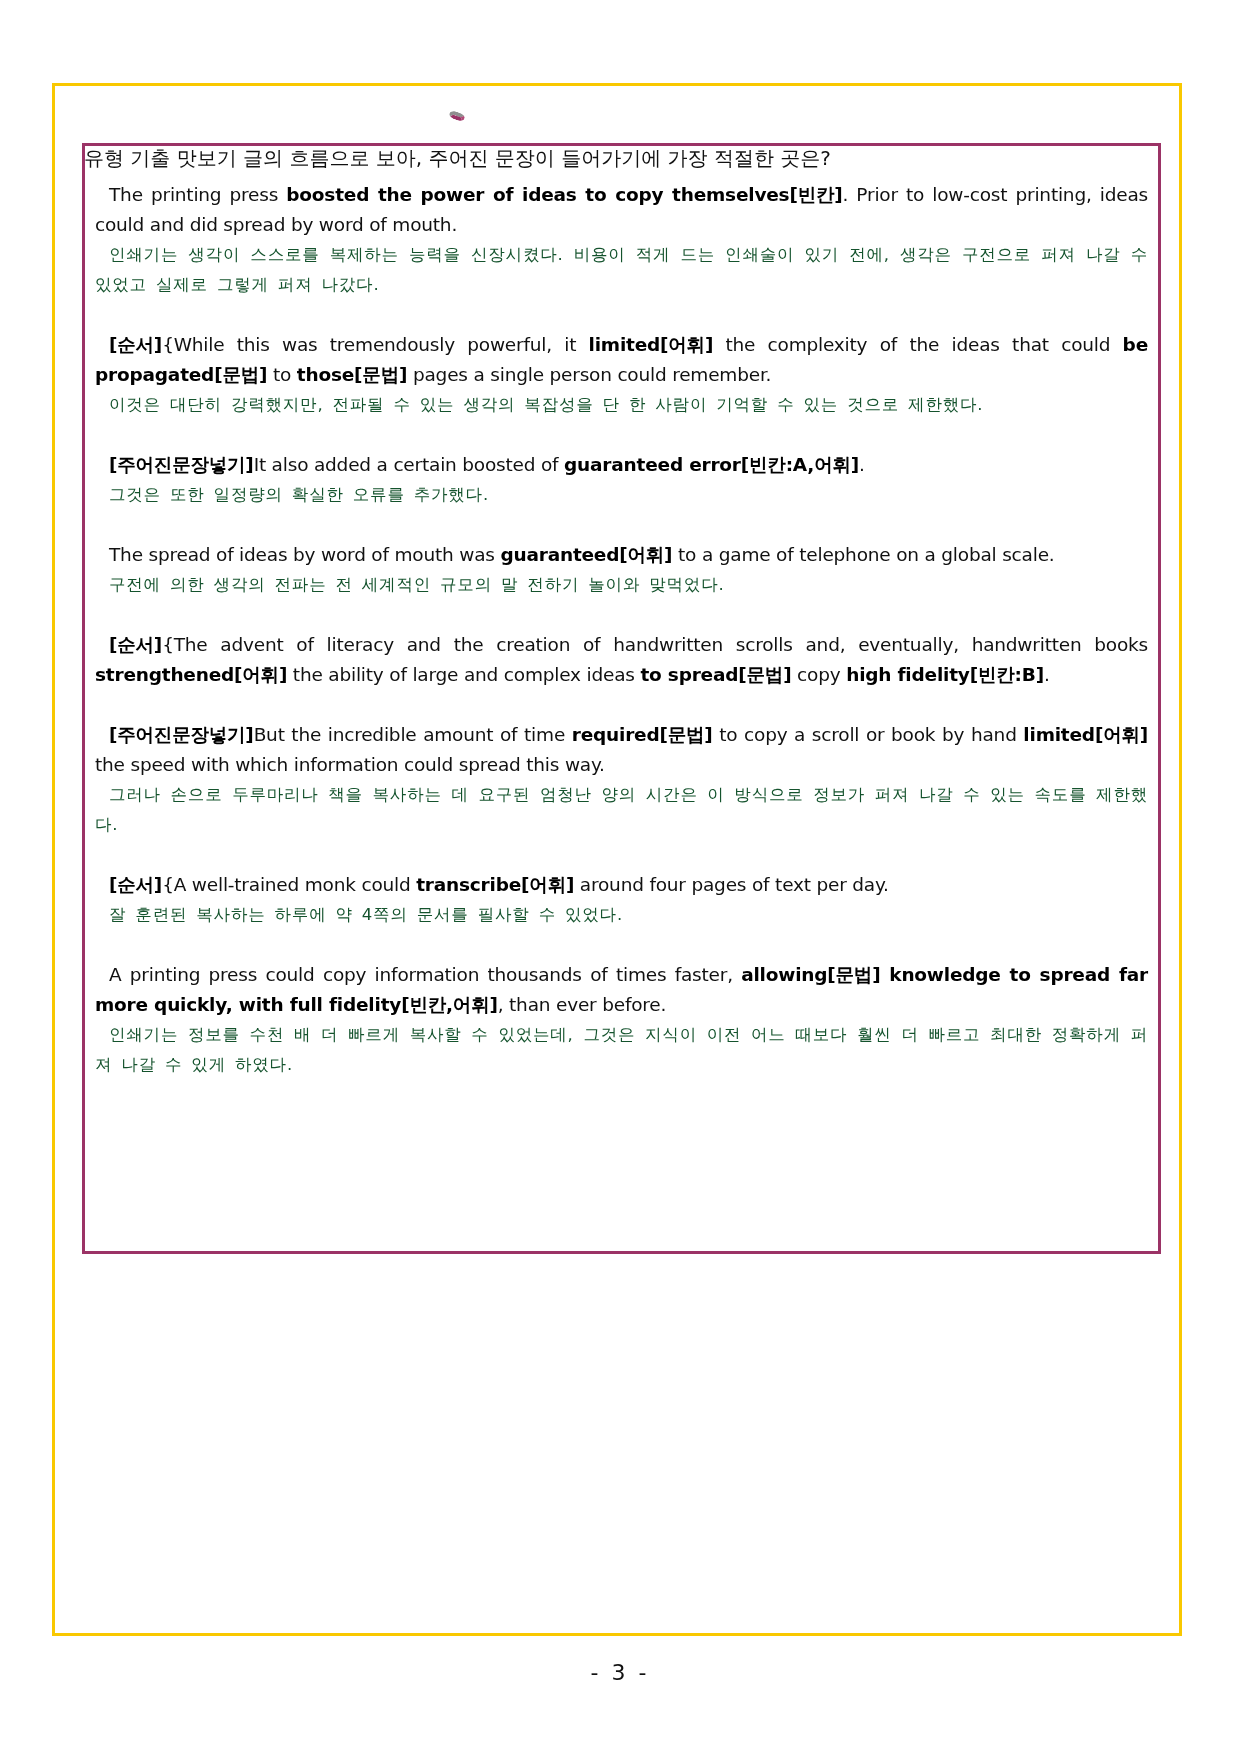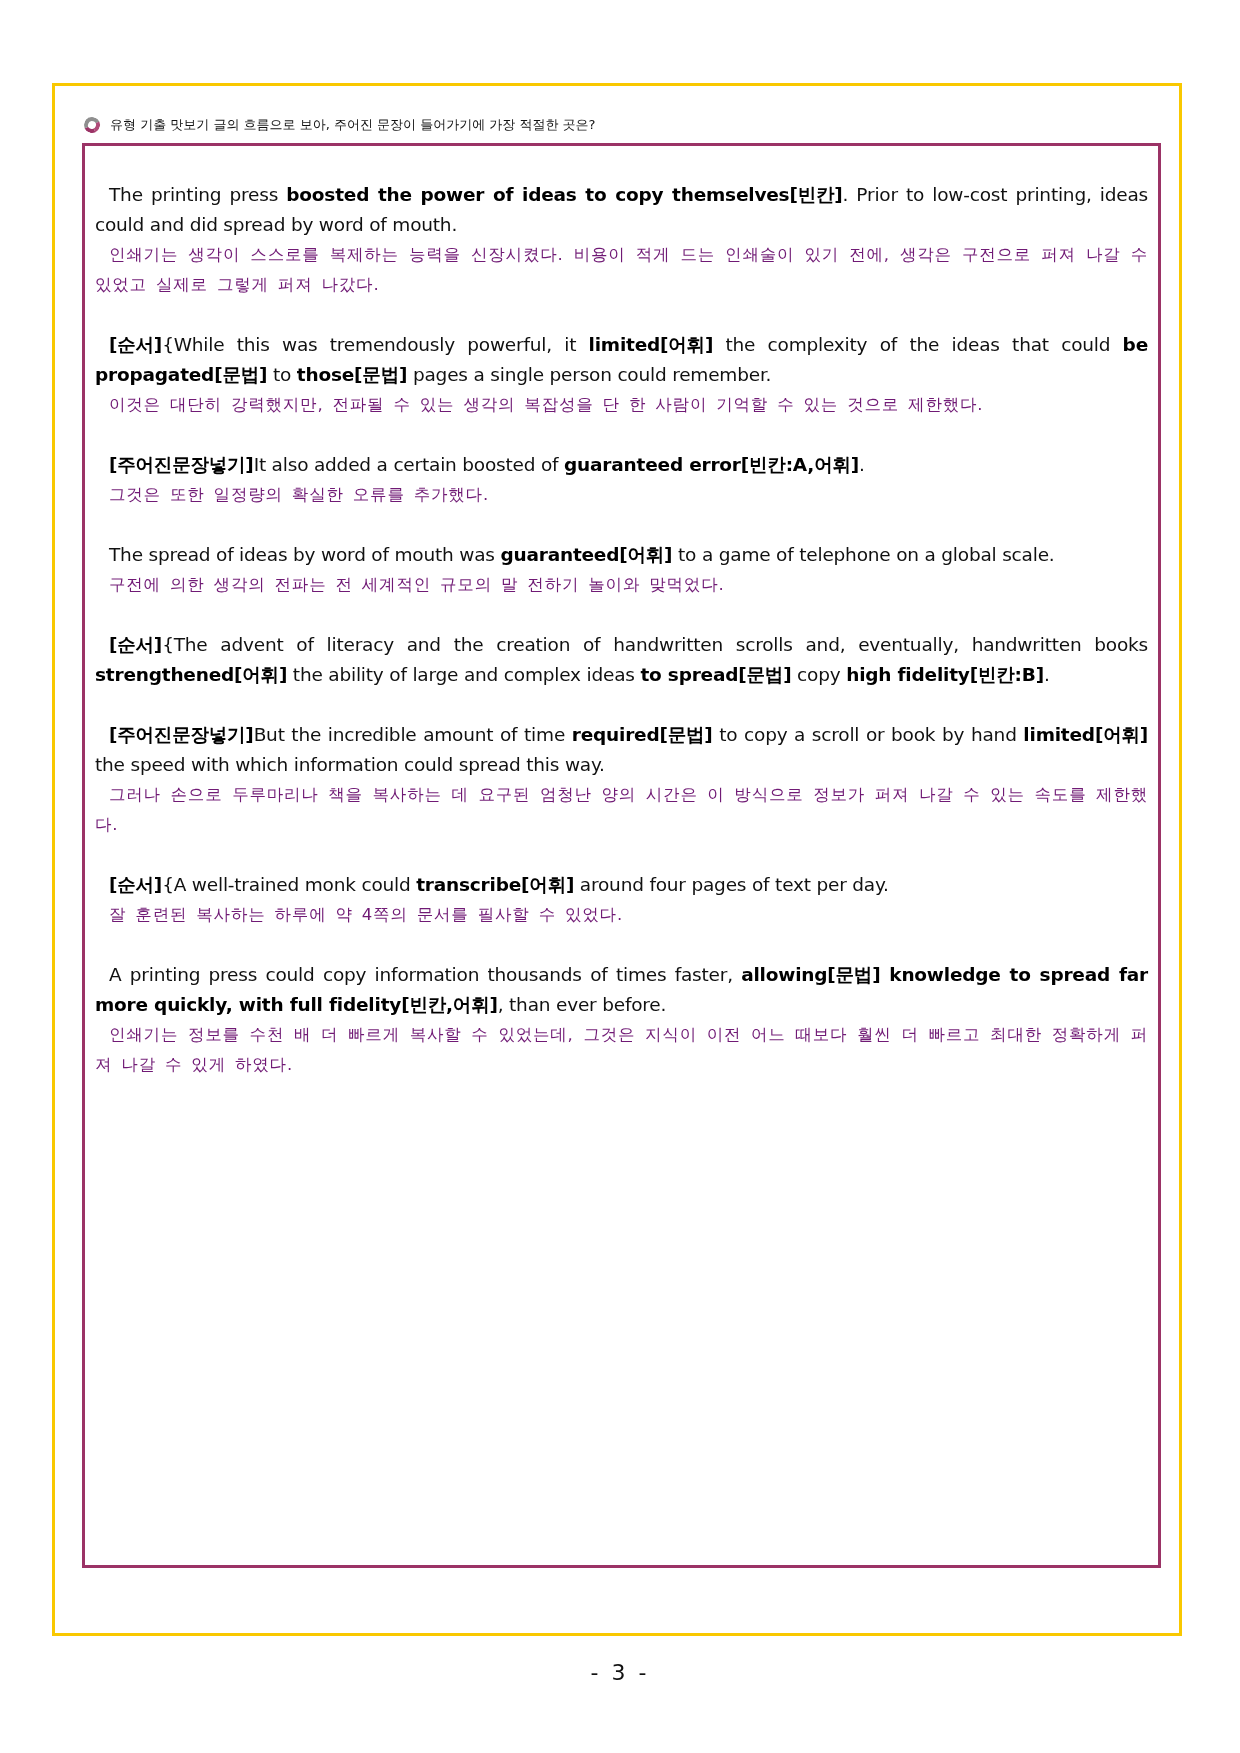--- a/index.html
+++ b/index.html
@@ -1,32 +1,32 @@
 <!DOCTYPE html>
 <html><head>
 <meta charset="utf-8">
 <style>
   html, body { margin:0; padding:0; background:#ffffff; }
   body { width:1240px; height:1753px; position:relative; overflow:hidden;
          font-family:"Liberation Sans","DejaVu Sans",sans-serif; color:#000; }
   .outer-frame { position:absolute; left:52px; top:83px; width:1130px; height:1553px;
                  border:3px solid #f9c800; box-sizing:border-box; }
-  .heading { position:absolute; left:84px; top:112px; height:26px; display:flex; align-items:center; gap:10px;
-             font-family:"DejaVu Sans",sans-serif; font-size:13px; color:#111; }
+  .heading { position:absolute; left:84px; top:112px; height:26px; display:flex; align-items:center; gap:25px;
+             font-family:"DejaVu Sans",sans-serif; font-size:20px; color:#111;flex-direction:column; }
   .ring-icon { width:16px; height:16px; border-radius:50%; box-sizing:border-box;
                border:4px solid #8f8f8f; border-bottom-color:#9b3366; border-right-color:#b04a78;
                display:inline-block; transform:rotate(20deg); }
-  .content-box { position:absolute; left:82px; top:143px; width:1079px; height:1425px;
+  .content-box { position:absolute; left:82px; top:143px; width:1079px; height:1111px;
                  border:3px solid #9b3366; box-sizing:border-box; padding:34px 10px 0 10px; }
   .para { margin:0 0 30px 0; }
   .en { font-family:"DejaVu Sans",sans-serif; font-size:18.5px; line-height:30px;
         text-align:justify; text-indent:14px; color:#111; letter-spacing:-0.2px; }
   .en b { font-weight:bold; color:#000; }
   .ko { font-family:"DejaVu Sans",sans-serif; font-size:16.5px; line-height:30px;
-        text-align:justify; text-indent:14px; color:#701a75; letter-spacing:0.8px; word-spacing:3px; }
+        text-align:justify; text-indent:14px; color:#14532d; letter-spacing:0.8px; word-spacing:3px; }
   .page-number { position:absolute; left:0; width:100%; top:1660px; text-align:center;
                  font-family:"DejaVu Sans",sans-serif; font-size:22px; color:#111; letter-spacing:3px; }
 </style>
 </head>
 <body>
 
 <div class="outer-frame"></div>
 
 <div class="heading">
   <span class="ring-icon"></span>

